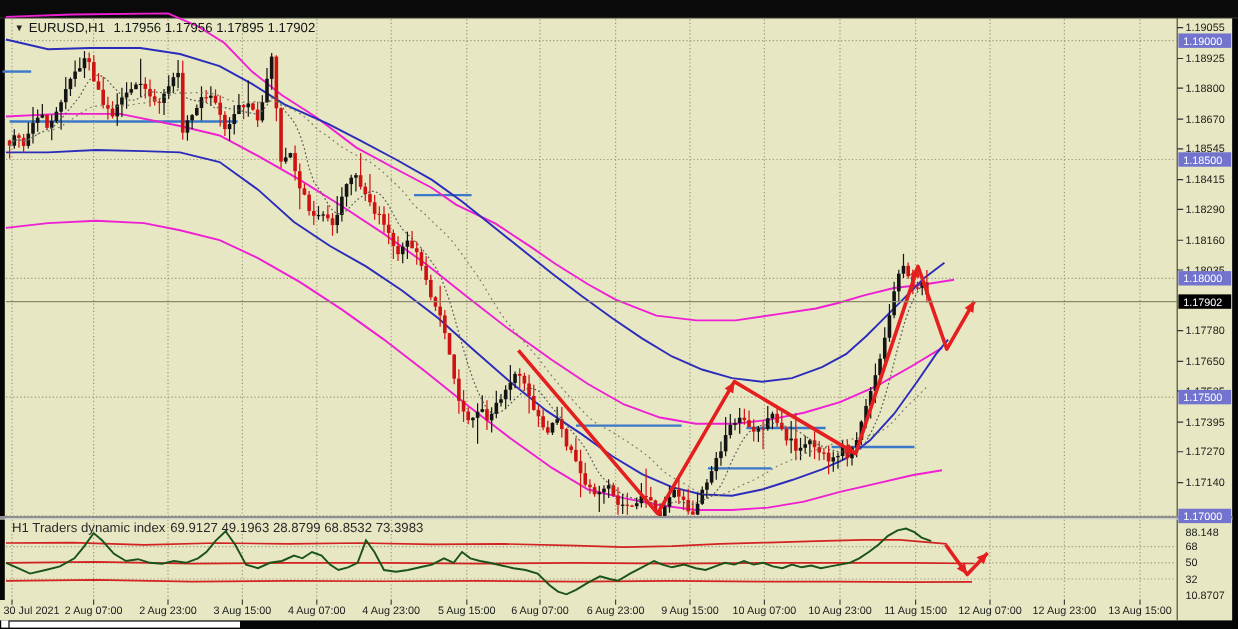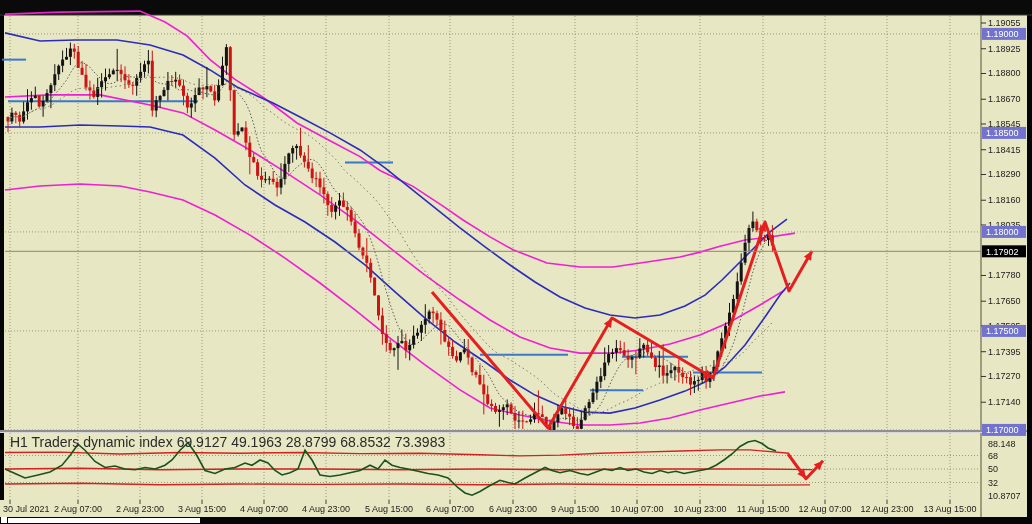--- a/index.html
+++ b/index.html
@@ -3,21 +3,21 @@
 <meta charset="utf-8">
 <style>
   html,body{margin:0;padding:0;background:#000;}
   #win{position:relative;width:1032px;height:524px;background:#050505;overflow:hidden;
        font-family:"Liberation Sans",sans-serif;-webkit-font-smoothing:none;}
   #chart-svg{position:absolute;left:0;top:0;}
   .ovl{position:absolute;white-space:nowrap;}
   #title{left:12px;top:18px;font-size:11px;color:#141414;letter-spacing:0;}
   #title .tri{font-size:8px;position:relative;top:-1px;margin-right:4px;color:#222;}
   #title .q{margin-left:7px;}
-  #ind-label{left:10px;top:434px;font-size:14px;color:#2a2a2a;}
+  #ind-label{left:10px;top:434px;font-size:11px;color:#2a2a2a;}
   #ind-label .q{margin-left:4px;}
   #hscroll{left:8px;top:518px;width:192px;height:5px;background:#ffffff;}
   #hscroll-box{left:1px;top:517px;width:6px;height:6px;background:#ffffff;}
 </style>
 </head>
 <body>
 
 <div id="win">
   <svg id="chart-svg" width="1032" height="524">
       <g>
@@ -575,18 +575,19 @@
         <text x="575" y="512" font-size="9" font-family="&quot;Liberation Sans&quot;,sans-serif" fill="#1c1c1c" text-anchor="middle">9 Aug 15:00</text>
         <text x="637" y="512" font-size="9" font-family="&quot;Liberation Sans&quot;,sans-serif" fill="#1c1c1c" text-anchor="middle">10 Aug 07:00</text>
         <text x="700" y="512" font-size="9" font-family="&quot;Liberation Sans&quot;,sans-serif" fill="#1c1c1c" text-anchor="middle">10 Aug 23:00</text>
         <text x="763" y="512" font-size="9" font-family="&quot;Liberation Sans&quot;,sans-serif" fill="#1c1c1c" text-anchor="middle">11 Aug 15:00</text>
         <text x="825" y="512" font-size="9" font-family="&quot;Liberation Sans&quot;,sans-serif" fill="#1c1c1c" text-anchor="middle">12 Aug 07:00</text>
         <text x="887" y="512" font-size="9" font-family="&quot;Liberation Sans&quot;,sans-serif" fill="#1c1c1c" text-anchor="middle">12 Aug 23:00</text>
         <text x="950" y="512" font-size="9" font-family="&quot;Liberation Sans&quot;,sans-serif" fill="#1c1c1c" text-anchor="middle">13 Aug 15:00</text>
       </g>
     </svg>
 
+  <div id="title" class="ovl"><span class="tri">▼</span><span>EURUSD,H1</span><span class="q">1.17956 1.17956 1.17895 1.17902</span></div>
 
   <div id="ind-label" class="ovl"><span>H1 Traders dynamic index</span><span class="q">69.9127 49.1963 28.8799 68.8532 73.3983</span></div>
 
   <div id="hscroll" class="ovl"></div>
   <div id="hscroll-box" class="ovl"></div>
 </div>
 
 </body></html>

